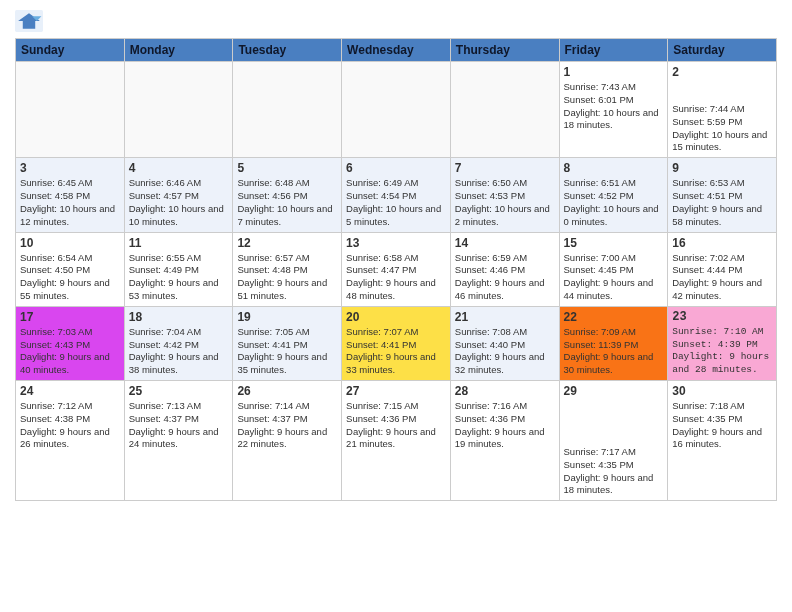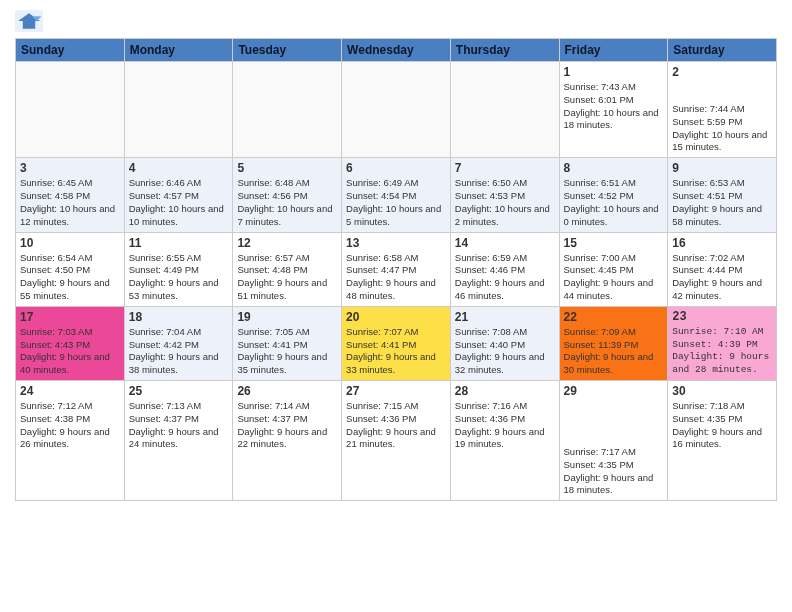--- a/index.html
+++ b/index.html
@@ -156,21 +156,21 @@
 Daylight: 9 hours and 44 minutes.</div>
           </td>
           <td>
             <div class="day-num">16</div>
             <div class="day-info" style="white-space: pre-line;">Sunrise: 7:02 AM
 Sunset: 4:44 PM
 Daylight: 9 hours and 42 minutes.</div>
           </td>
         </tr>
         <tr>
-          <td style="background: #ec4899;">
+          <td style="background: #d946ef;">
             <div class="day-num">17</div>
             <div class="day-info" style="white-space: pre-line;">Sunrise: 7:03 AM
 Sunset: 4:43 PM
 Daylight: 9 hours and 40 minutes.</div>
           </td>
           <td style="background: rgb(237, 242, 250);">
             <div class="day-num">18</div>
             <div class="day-info" style="white-space: pre-line;">Sunrise: 7:04 AM
 Sunset: 4:42 PM
 Daylight: 9 hours and 38 minutes.</div>

